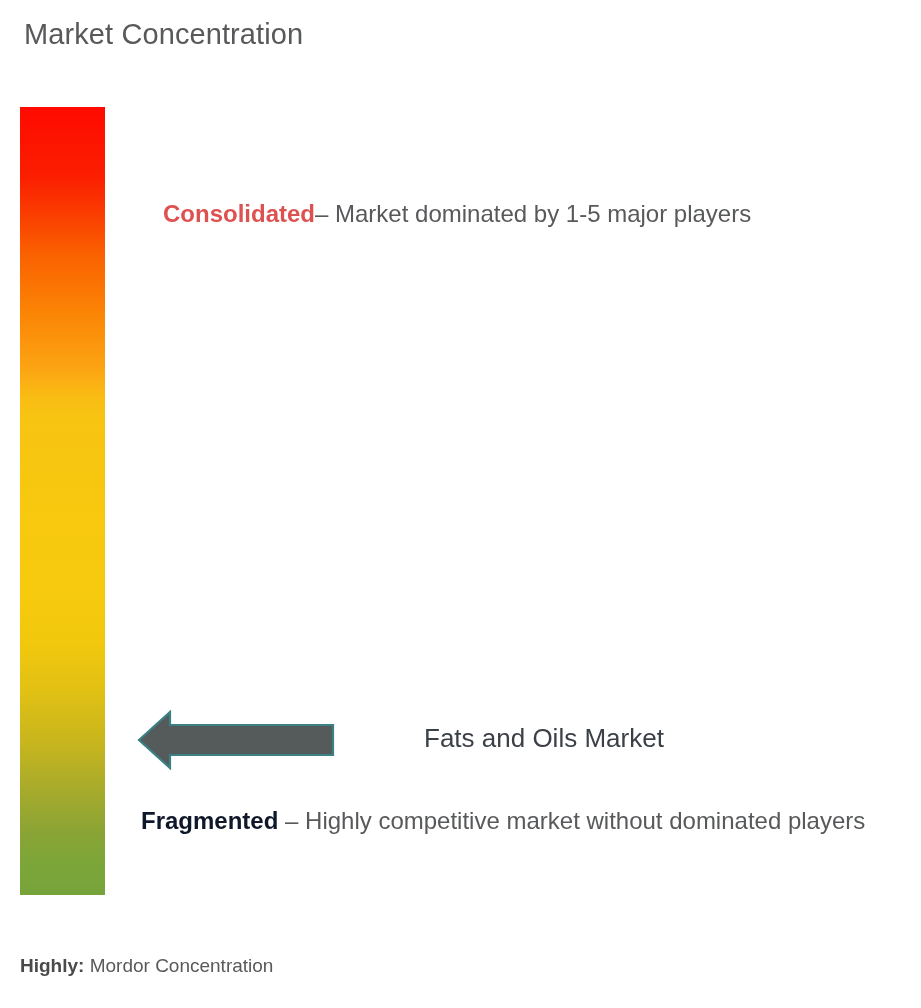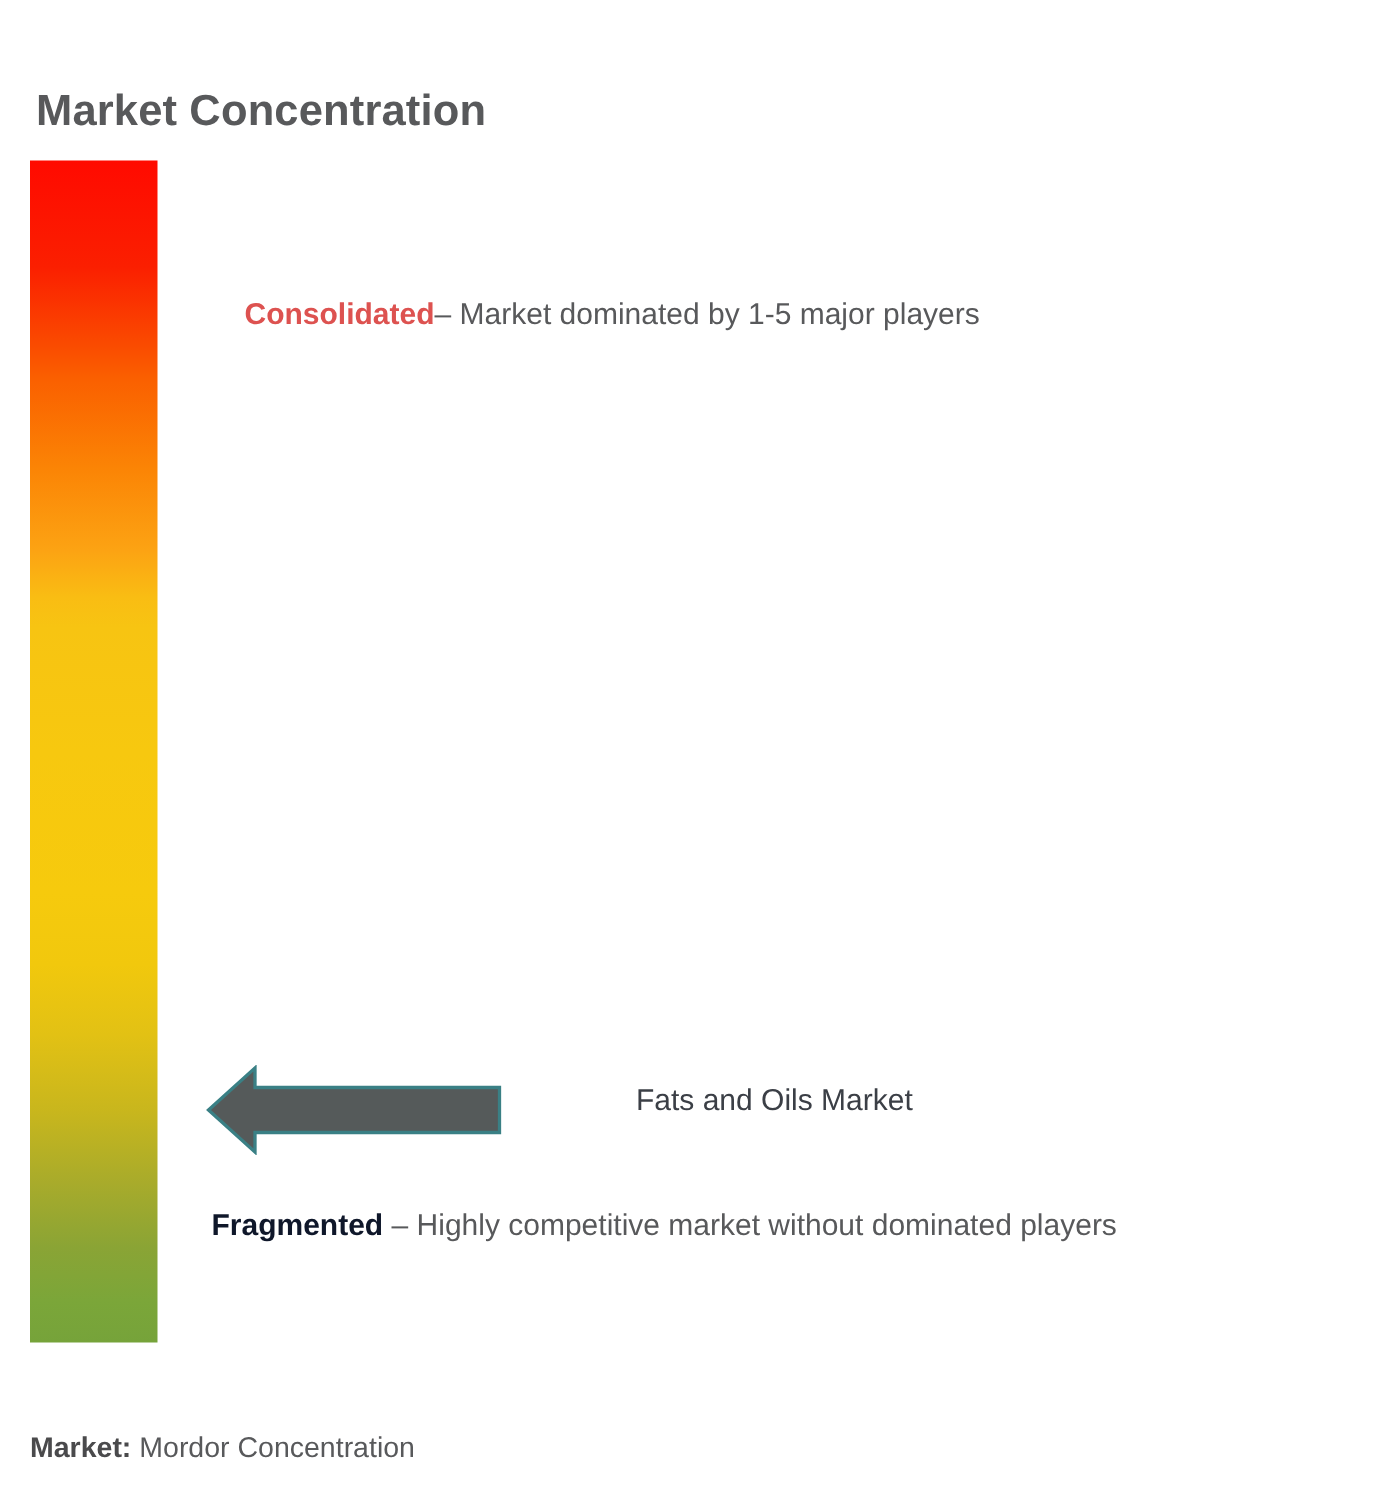--- a/index.html
+++ b/index.html
@@ -13,25 +13,24 @@
     position: relative;
     font-family: "Liberation Sans", sans-serif;
     -webkit-font-smoothing: antialiased;
   }
 
   #chart-title {
     position: absolute;
     left: 24px;
     top: 18px;
     font-size: 29px;
-    font-weight: 700;
+    font-weight: 400;
     color: #58595b;
     letter-spacing: 0.1px;
     white-space: nowrap;
-    margin-top: 40px;
   }
 
   #gradient-bar {
     position: absolute;
     left: 20px;
     top: 107px;
     width: 85px;
     height: 788px;
     background: linear-gradient(
         to bottom,
@@ -50,21 +49,21 @@
         #c8b61d 80.5%,
         #a8ab2b 86.5%,
         #8aa435 92%,
         #7ba639 96.5%,
         #76a33a 100%
     );
   }
 
   .legend-line {
     position: absolute;
-    font-size: 20px;
+    font-size: 24px;
     color: #58595b;
     line-height: 1.55;
   }
   #consolidated-legend {
     left: 163px;
     top: 195px;
     white-space: nowrap;
   }
   #fragmented-legend {
     left: 141px;
@@ -82,21 +81,21 @@
     left: 137px;
     top: 710px;
     width: 198px;
     height: 60px;
   }
 
   #market-label {
     position: absolute;
     left: 424px;
     top: 723px;
-    font-size: 20px;
+    font-size: 26px;
     color: #3b3f46;
     white-space: nowrap;
   }
 
   #source-note {
     position: absolute;
     left: 20px;
     top: 955px;
     font-size: 19px;
     color: #58595b;
@@ -117,13 +116,13 @@
 <div id="consolidated-legend" class="legend-line"><span class="legend-keyword" id="consolidated-keyword">Consolidated</span><span>– Market dominated by 1-5 major players</span></div>
 
 <div id="fragmented-legend" class="legend-line"><span class="legend-keyword" id="fragmented-keyword">Fragmented</span><span> – Highly competitive market without dominated players</span></div>
 
 <svg id="market-arrow" viewBox="0 0 198 60">
   <polygon points="2,30 33,2 33,15 196,15 196,45 33,45 33,58" fill="#555a5a" stroke="#3a8085" stroke-width="2.2" stroke-linejoin="miter"></polygon>
 </svg>
 
 <div id="market-label">Fats and Oils Market</div>
 
-<div id="source-note"><span id="source-label">Market:</span><span> Mordor Concentration</span></div>
+<div id="source-note"><span id="source-label">Highly:</span><span> Mordor Concentration</span></div>
 
 </body></html>

